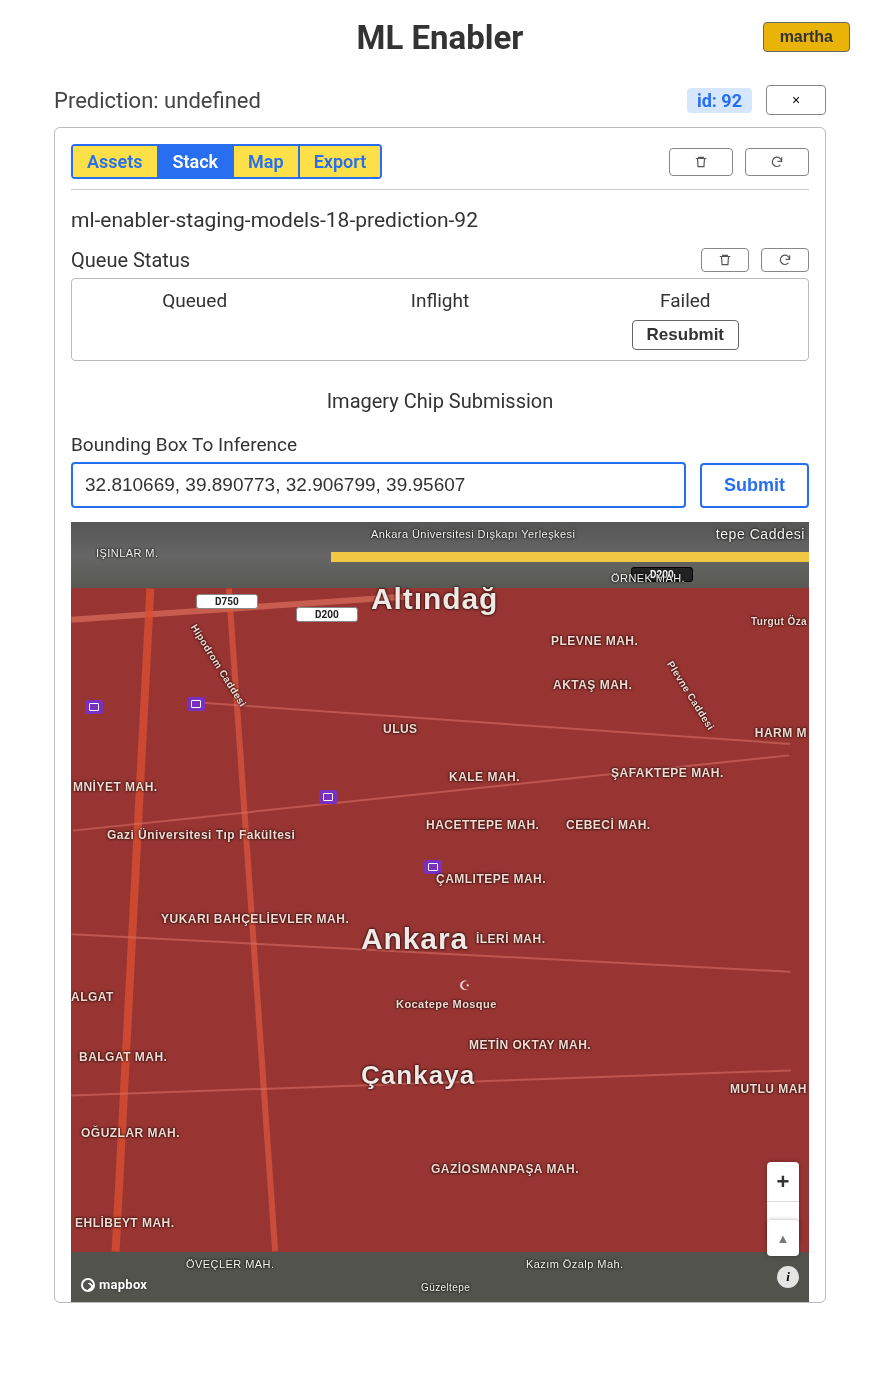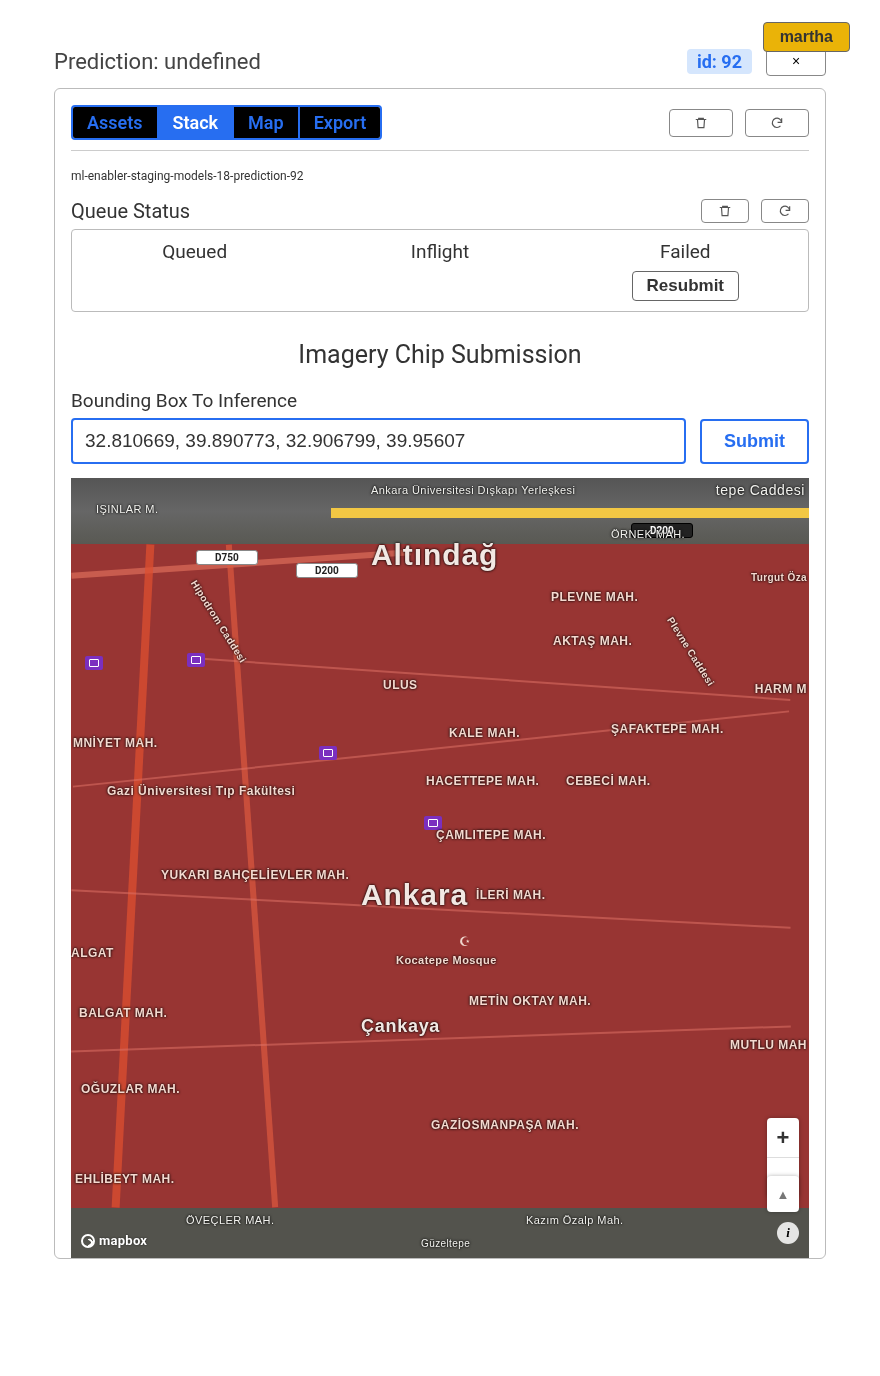--- a/index.html
+++ b/index.html
@@ -8,33 +8,33 @@
 .header h1 { font-size: 33px; font-weight: 700; color: #333; }
 .user-btn { position: absolute; right: 30px; top: 22px; border: 1px solid #666; border-radius: 4px; background: #eab308; padding: 5px 16px; font-size: 16px; font-weight: 600; color: #333; cursor: pointer; }
 .subheader { display: flex; align-items: center; justify-content: space-between; padding: 18px 54px 8px; }
 .subheader-left { font-size: 22px; color: #444; }
 .subheader-right { display: flex; align-items: center; gap: 14px; }
 .id-badge { background: #d5e6fd; color: #276ef1; font-size: 18px; font-weight: 700; padding: 2px 10px; border-radius: 4px; }
 .close-btn { border: 1px solid #888; border-radius: 4px; background: #fff; width: 60px; height: 30px; font-size: 14px; cursor: pointer; display:flex; align-items:center; justify-content:center; }
 .panel { margin: 4px 54px 30px; border: 1px solid #bbb; border-radius: 6px; padding: 16px 16px 0; }
 .panel-top { display: flex; align-items: center; justify-content: space-between; border-bottom: 1px solid #ccc; padding-bottom: 10px; }
 .tab-group { display: flex; border: 2px solid #276ef1; border-radius: 4px; overflow: hidden; }
-.tab { padding: 5px 14px; font-size: 18px; font-weight: 600; color: #276ef1; background: #000000; cursor: pointer; border-right: 2px solid #276ef1; }
+.tab { padding: 5px 14px; font-size: 18px; font-weight: 600; color: #276ef1; background: #fde047; cursor: pointer; border-right: 2px solid #276ef1; }
 .tab:last-child { border-right: none; }
 .tab.active { background: #276ef1; color: #fff; }
 .icon-btn-group { display: flex; gap: 12px; }
 .icon-btn { width: 64px; height: 28px; border: 1px solid #888; border-radius: 4px; background: #fff; cursor: pointer; display:flex; align-items:center; justify-content:center; color:#555; }
 .icon-btn.small { width: 48px; height: 24px; }
-.model-name { font-size: 12px; color: #333; padding: 18px 0 16px; }
+.model-name { font-size: 21px; color: #333; padding: 18px 0 16px; }
 .queue-header { display: flex; align-items: center; justify-content: space-between; padding-bottom: 6px; }
 .queue-title { font-size: 20px; color: #333; }
 .queue-table { border: 1px solid #bbb; border-radius: 4px; display: flex; min-height: 72px; }
 .queue-col { flex: 1; text-align: center; padding: 10px 8px; font-size: 19px; color: #333; display:flex; flex-direction:column; align-items:center; gap:8px; }
 .resubmit-btn { border: 1px solid #666; border-radius: 4px; background: #fff; padding: 4px 14px; font-size: 17px; font-weight: 600; color: #333; cursor: pointer; }
-.section-title { text-align: center; font-size: 25px; color: #333; padding: 28px 0 20px; }
+.section-title { text-align: center; font-size: 20px; color: #333; padding: 28px 0 20px; }
 .bbox-label { font-size: 19px; color: #333; padding-bottom: 6px; }
 .bbox-row { display: flex; gap: 14px; align-items: center; margin-bottom: 14px; }
 .bbox-input { flex: 1; border: 2px solid #276ef1; border-radius: 4px; padding: 10px 12px; font-size: 19px; color: #333; outline: none; }
 .submit-btn { border: 2px solid #276ef1; border-radius: 4px; background: #fff; color: #276ef1; font-size: 18px; font-weight: 700; padding: 10px 22px; cursor: pointer; }
 .map-wrap { position: relative; width: 100%; height: 780px; margin-bottom: 0px; overflow: hidden; }
 .map-base { position:absolute; inset:0; background: #4a4a44; }
 .map-top-strip { position:absolute; left:0; right:0; top:0; height:66px; background: linear-gradient(180deg, #555 0%, #666 50%, #595953 100%); }
 .map-overlay-bbox { position:absolute; left:0; right:0; top:66px; bottom:50px; background: rgba(200, 40, 40, 0.62); }
 .map-bottom-strip { position:absolute; left:0; right:0; bottom:0; height:50px; background: #53534d; }
 .road-h { position:absolute; height:6px; background: rgba(255,220,170,0.7); }
@@ -42,37 +42,38 @@
 .road-yellow { background: #f2c744; height:10px; }
 .road-thin { height:2px; background: rgba(255,230,200,0.55); }
 .shield { position:absolute; background:#fff; color:#222; border-radius:3px; padding:1px 18px; font-size:10px; font-weight:700; border:1px solid #888; }
 .shield.dark { background:#222; color:#fff; border-color:#000; }
 .transit { position:absolute; width:18px; height:14px; background:#7b2fbf; border-radius:2px; display:flex; align-items:center; justify-content:center; }
 .transit::after { content:""; width:8px; height:6px; border:1.5px solid #fff; border-radius:1px; }
 .map-label { position:absolute; font-family: Arial, sans-serif; letter-spacing:0.04em; text-shadow: 0 0 2px rgba(0,0,0,0.8), 0 0 3px rgba(0,0,0,0.8); }
 .map-label.white { color:#f3f3ef; font-size:11px; }
 .map-label.pink { color:#f5d9cf; font-size:12px; font-weight:600; }
 .map-label.big { color:#f2e8e3; font-size:30px; font-weight:600; letter-spacing:0.03em; }
-.map-label.med { color:#f2e8e3; font-size:18px; font-weight:600; }
+.map-label.med { color:#f2e8e3; font-size:26px; font-weight:600; }
 .map-ctrl { position:absolute; right:10px; background:#fff; border-radius:4px; box-shadow:0 0 4px rgba(0,0,0,0.3); width:32px; display:flex; flex-direction:column; align-items:center; }
 .zoom-group { bottom:60px; }
 .zoom-btn { width:32px; height:40px; border:none; background:none; font-size:22px; font-weight:700; color:#333; cursor:pointer; line-height:1; }
 .zoom-btn:first-child { border-bottom:1px solid #ddd; }
 .compass-group { bottom:12px; height:36px; justify-content:center; }
 .info-btn { position:absolute; right:10px; bottom:14px; width:22px; height:22px; border-radius:50%; background:rgba(255,255,255,0.85); border:none; display:flex; align-items:center; justify-content:center; font-weight:bold; font-style:italic; font-family:serif; font-size:13px; cursor:pointer; }
 .mapbox-logo { position:absolute; left:10px; bottom:10px; color:#fff; display:flex; align-items:center; gap:4px; font-size:13px; font-weight:700; letter-spacing:0.02em; text-shadow:0 0 2px rgba(0,0,0,0.7); }
 .mapbox-logo .circle { width:14px; height:14px; border:2px solid #fff; border-radius:50%; position:relative; }
 .mapbox-logo .circle::after { content:""; position:absolute; left:3px; top:3px; width:5px; height:5px; border-radius:50%; background:transparent; border-top:2px solid #fff; border-right:2px solid #fff; transform:rotate(45deg); }
 svg.ico { width:14px; height:14px; }
 
 </style>
 </head>
 <body>
 
 <div class="header">
+  <h1>ML Enabler</h1>
   <button class="user-btn">martha</button>
 </div>
 
 <div class="subheader">
   <div class="subheader-left">
     <span>Prediction: </span><span>undefined</span>
   </div>
   <div class="subheader-right">
     <span class="id-badge">id: 92</span>
     <button class="close-btn">

